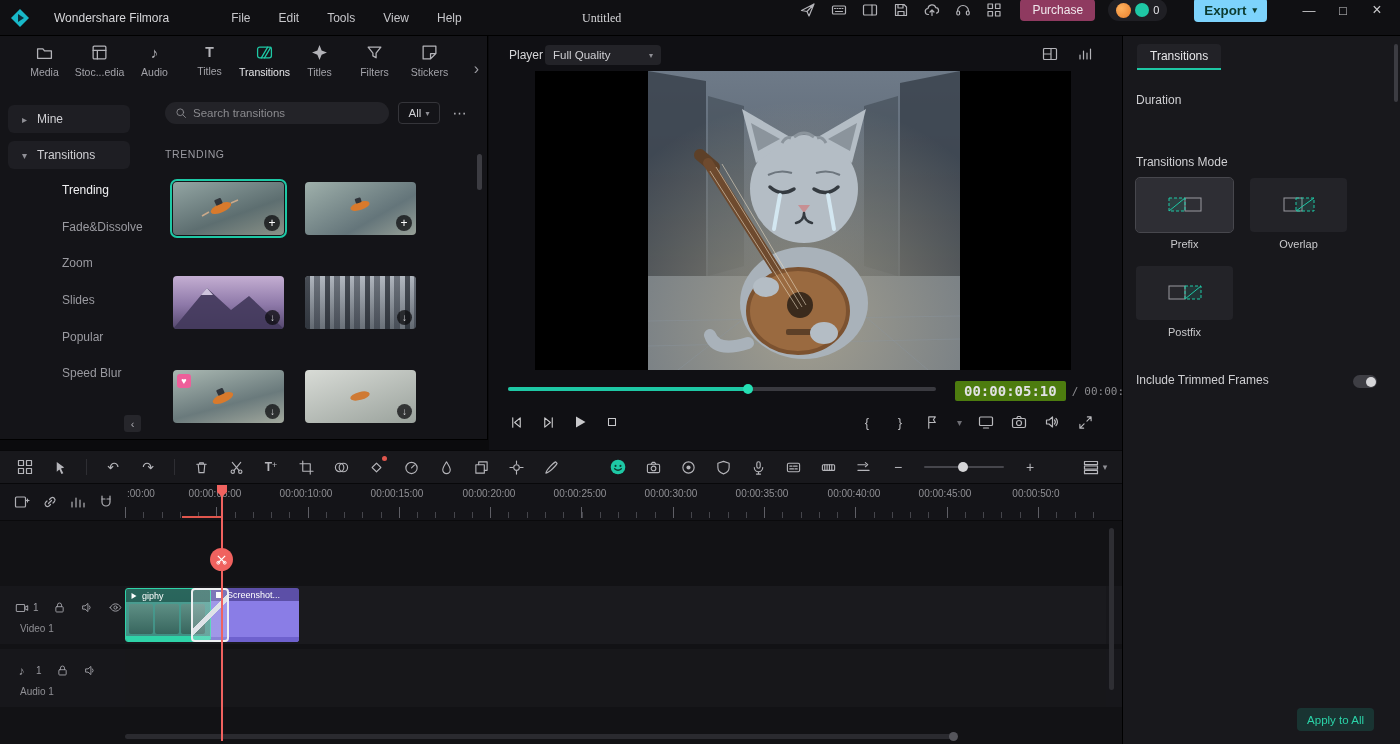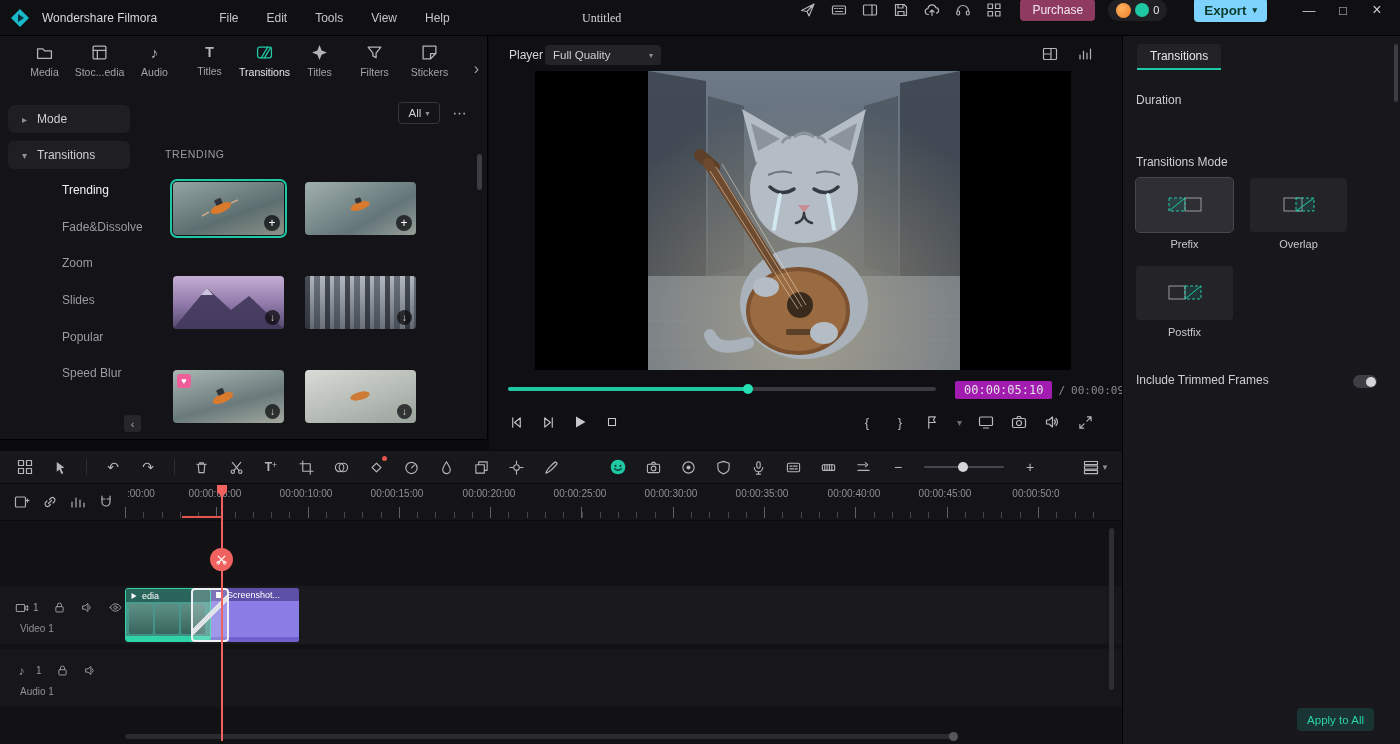--- a/index.html
+++ b/index.html
@@ -3,21 +3,21 @@
 <meta charset="utf-8">
 <style>
   *{margin:0;padding:0;box-sizing:border-box;}
   html,body{width:1400px;height:744px;overflow:hidden;background:#0b0b0d;
     font-family:"Liberation Sans",sans-serif;color:#c9c9cc;font-size:12px;position:relative;}
   svg.ic{fill:none;stroke:currentColor;stroke-width:1.2;stroke-linecap:round;stroke-linejoin:round;display:block;}
   
   #titlebar{position:absolute;left:0;top:0;width:1400px;height:36px;background:#101013;
     display:flex;align-items:center;border-bottom:1px solid #000;}
   .tb-logo{width:20px;height:20px;margin-left:10px;}
-  .tb-app{margin-left:12px;color:#d6d6d9;font-size:12px;}
+  .tb-app{margin-left:24px;color:#d6d6d9;font-size:12px;}
   .menus{display:flex;gap:28px;margin-left:62px;color:#c6c6ca;}
   .menus span{cursor:default;}
   #project-title{position:absolute;left:582px;top:11px;color:#d6d6d9;font-family:Liberation Serif, serif;}
   .tb-right{position:absolute;right:0;top:0;height:20px;display:flex;align-items:center;gap:13px;padding-right:10px;}
   .tb-ic{width:18px;height:18px;color:#b3b3b8;display:flex;align-items:center;justify-content:center;}
   .btn-purchase{height:22px;padding:0 12px;border-radius:4px;background:#8f3a60;color:#f0e7ec;
     display:flex;align-items:center;font-size:12px;margin-left:4px;}
   .acct{display:flex;align-items:center;gap:4px;background:#1f1f24;border-radius:11px;height:22px;padding:0 8px;}
   .av1{width:15px;height:15px;border-radius:50%;background:radial-gradient(circle at 35% 35%,#ffb25e,#e87f2c);}
   .coin{width:14px;height:14px;border-radius:50%;background:#1ec8a5;display:inline-block;}
@@ -76,22 +76,22 @@
   .pl-label{position:absolute;left:20px;top:12px;color:#d5d5d8;}
   .pl-quality{position:absolute;left:56px;top:9px;width:116px;height:20px;background:#232328;border-radius:4px;
     display:flex;align-items:center;justify-content:space-between;padding:0 8px;font-size:11.5px;color:#cfcfd3;}
   .pl-hd-icons{position:absolute;right:28px;top:10px;display:flex;gap:20px;color:#b3b3b8;}
   .preview{position:absolute;left:46px;top:35px;width:536px;height:299px;background:#000;overflow:hidden;}
   .preview svg{position:absolute;left:113px;top:0;}
   .prog{position:absolute;left:19px;top:351px;width:428px;height:4px;border-radius:2px;background:#3a3a40;}
   .prog .fill{position:absolute;left:0;top:0;height:4px;width:240px;background:#1ec8a5;border-radius:2px;}
   .prog .knob{position:absolute;left:235px;top:-3px;width:10px;height:10px;border-radius:50%;background:#25e0b4;}
   .timebox{position:absolute;left:466px;top:345px;display:flex;align-items:center;gap:6px;}
-  .timebox .cur{background:#a21caf;border-radius:2px;padding:2px 9px;color:#e2e2e5;font-size:12px;
-    font-family:"DejaVu Sans Mono",monospace;}
+  .timebox .cur{background:#4d7c0f;border-radius:2px;padding:2px 9px;color:#e2e2e5;font-size:14px;
+    font-family:"DejaVu Sans Mono",monospace;font-weight:bold;}
   .timebox .tot{color:#8a8a8e;font-size:11px;font-family:"DejaVu Sans Mono",monospace;}
   .transport{position:absolute;left:18px;top:377px;display:flex;gap:14px;align-items:center;color:#c9c9cc;}
   .transport .ti{width:18px;height:18px;display:flex;align-items:center;justify-content:center;}
   .pl-right{position:absolute;right:28px;top:377px;display:flex;gap:15px;align-items:center;color:#b9b9bd;}
   .pl-right .ti{width:18px;height:18px;display:flex;align-items:center;justify-content:center;font-size:13px;}
   .pl-right .dim{color:#6e6e74;font-size:10px;}
   
   #right-panel{position:absolute;left:1122px;top:36px;width:278px;height:708px;background:#18181c;border-left:1px solid #000;}
   .rp-tab{position:absolute;left:14px;top:8px;height:26px;padding:0 13px;background:#222227;
     border-radius:4px 4px 0 0;display:flex;align-items:center;color:#e6e6e9;border-bottom:2px solid #1ec8a5;}
@@ -284,34 +284,41 @@
       <svg class="ic" width="17" height="17" viewBox="0 0 16 16">
           <path d="M2,2 H14 V9 L9,14 H2 Z M9,14 V9 H14"></path>
         </svg>
       <span class="lbl">Stickers</span>
     </div>
   </div>
   <span class="mtabs-chev">›</span>
 
   <div class="side-group" style="top:69px;">
     <span class="car">▸</span>
-    <span>Mode</span>
+    <span>Mine</span>
   </div>
   <div class="side-group" style="top:105px;">
     <span class="car">▾</span>
     <span>Transitions</span>
   </div>
   <div class="side-item sel" style="top:139px;">Trending</div>
   <div class="side-item" style="top:176px;">Fade&amp;Dissolve</div>
   <div class="side-item" style="top:212px;">Zoom</div>
   <div class="side-item" style="top:249px;">Slides</div>
   <div class="side-item" style="top:286px;">Popular</div>
   <div class="side-item" style="top:322px;">Speed Blur</div>
   <div class="collapse-btn">‹</div>
 
+  <div class="searchbox">
+    <svg class="ic" width="12" height="12" viewBox="0 0 16 16">
+        <circle cx="7" cy="7" r="4.5"></circle>
+        <path d="M10.5,10.5 L14,14"></path>
+      </svg>
+    <input type="text" placeholder="Search transitions" style="">
+  </div>
   <div class="all-dd">
     <span>All</span>
     <span style="font-size:8px;color:#8f8f95;">▾</span>
   </div>
   <div class="more-btn">⋯</div>
   <div class="sect-title">TRENDING</div>
 
   <div class="thumb sel bg-sky1" style="left:173px;top:146px;">
     <svg width="111" height="53" viewBox="0 0 111 53">
       <ellipse cx="48" cy="26" rx="11" ry="4.5" fill="#d97a2c" transform="rotate(-24 48 26)"></ellipse>
@@ -755,21 +762,21 @@
           </span>
       </div>
       <span class="tr-name">Video 1</span>
     </div>
     <div class="lane">
       <div class="clip" id="clip1">
         <div class="clip-top">
           <svg width="8" height="8" viewBox="0 0 16 16">
               <path d="M3,2 L13,8 L3,14 Z" fill="#fff"></path>
             </svg>
-          <span>edia</span>
+          <span>giphy</span>
         </div>
         <div class="clip-thumbs">
             <i></i>
             <i></i>
             <i></i>
           </div>
         <div class="clip-bottom"></div>
       </div>
       <div class="clip" id="clip2">
         <div class="clip-top">

